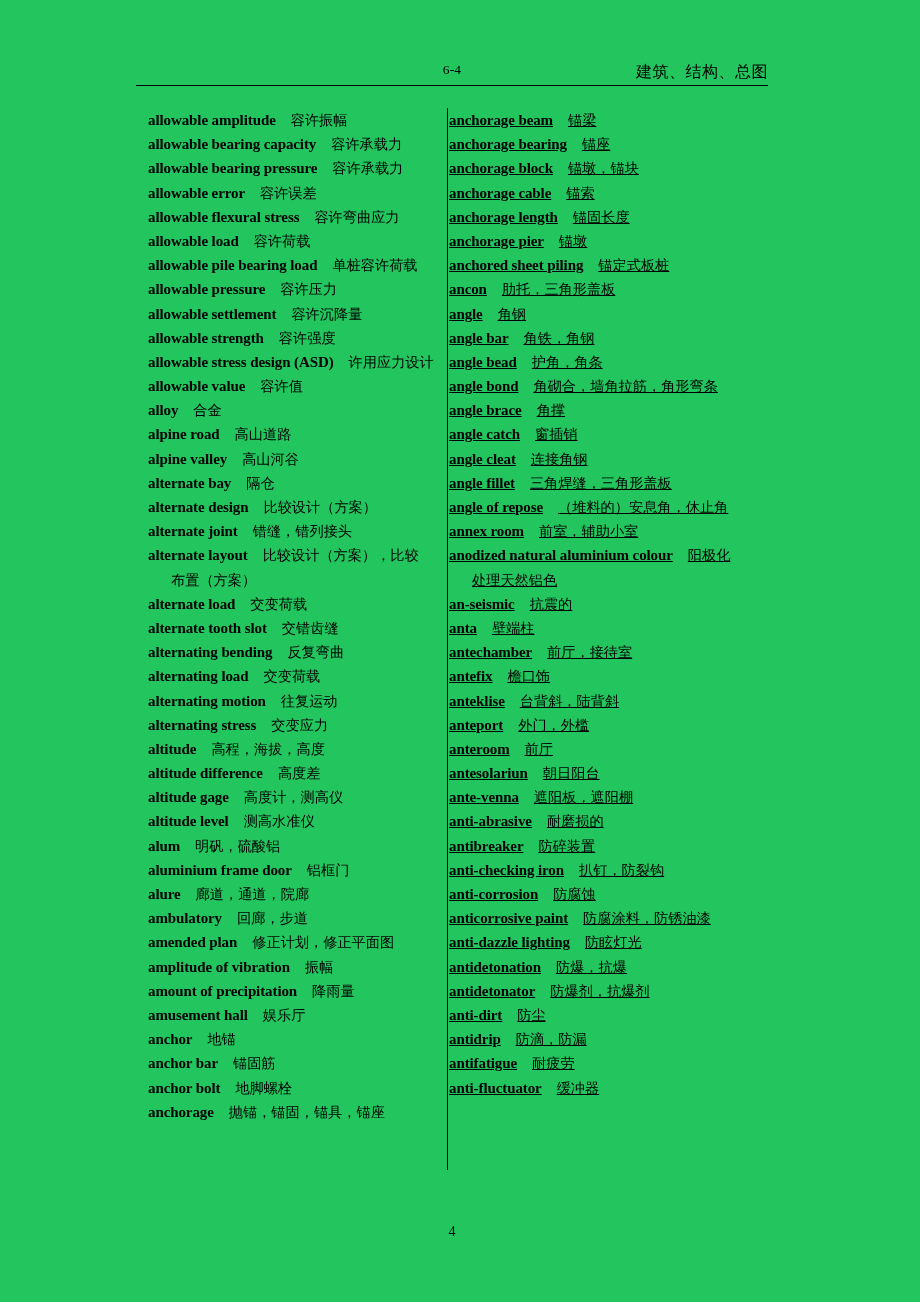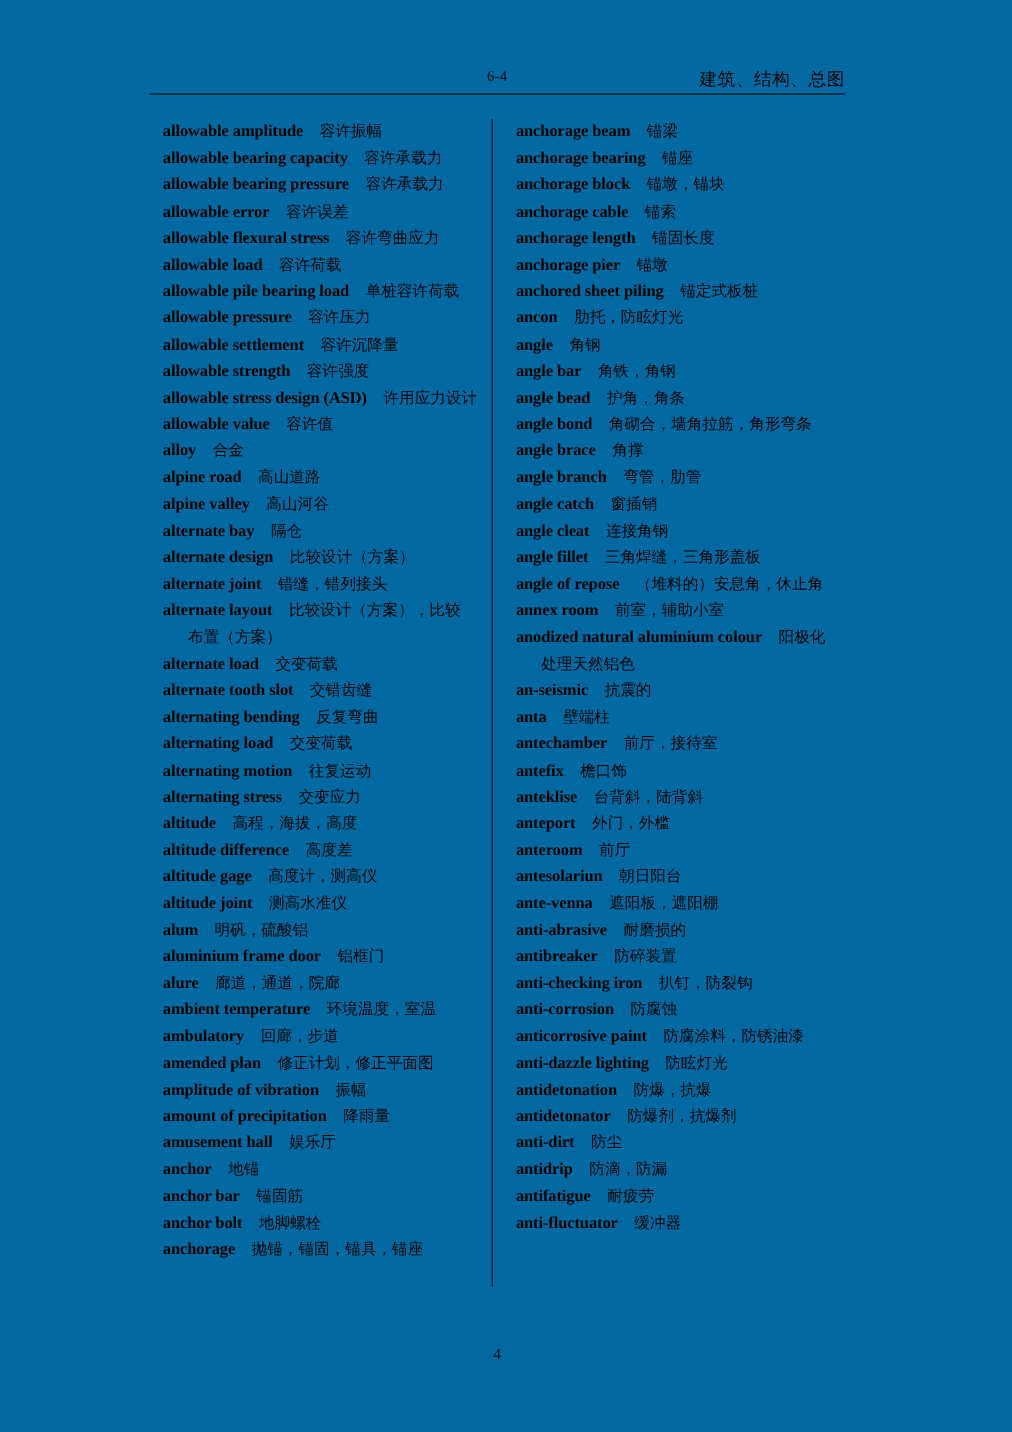--- a/index.html
+++ b/index.html
@@ -4,21 +4,21 @@
 <style>
   html, body {
     margin: 0;
     padding: 0;
     background: #ffffff;
   }
   .page {
     position: relative;
     width: 920px;
     height: 1302px;
-    background: #0369a1;
+    background: #22c55e;
     overflow: hidden;
     font-family: "Liberation Serif", "DejaVu Serif", serif;
     color: #000000;
   }
 
   
   .header {
     position: absolute;
     left: 136px;
     top: 62px;
@@ -56,21 +56,21 @@
     left: 136px;
     top: 108px;
     width: 632px;
   }
   .col {
     position: absolute;
     top: 0;
     width: 306px;
   }
   .col-left  { left: 12px; }
-  .col-right { left: 333px; }
+  .col-right { left: 313px; text-decoration: underline; }
 
   .col-divider {
     position: absolute;
     left: 311px;
     top: 0px;
     width: 0;
     height: 1062px;
     border-left: 1.6px solid #000000;
   }
 
@@ -144,50 +144,48 @@
         <div class="entry cont"><span class="gloss">布置（方案）</span></div>
         <div class="entry"><span class="term">alternate load</span><span class="gap-m"></span><span class="gloss">交变荷载</span></div>
         <div class="entry"><span class="term">alternate tooth slot</span><span class="gap-m"></span><span class="gloss">交错齿缝</span></div>
         <div class="entry"><span class="term">alternating bending</span><span class="gap-m"></span><span class="gloss">反复弯曲</span></div>
         <div class="entry"><span class="term">alternating load</span><span class="gap-m"></span><span class="gloss">交变荷载</span></div>
         <div class="entry"><span class="term">alternating motion</span><span class="gap-m"></span><span class="gloss">往复运动</span></div>
         <div class="entry"><span class="term">alternating stress</span><span class="gap-m"></span><span class="gloss">交变应力</span></div>
         <div class="entry"><span class="term">altitude</span><span class="gap-m"></span><span class="gloss">高程，海拔，高度</span></div>
         <div class="entry"><span class="term">altitude difference</span><span class="gap-m"></span><span class="gloss">高度差</span></div>
         <div class="entry"><span class="term">altitude gage</span><span class="gap-m"></span><span class="gloss">高度计，测高仪</span></div>
-        <div class="entry"><span class="term">altitude joint</span><span class="gap-m"></span><span class="gloss">测高水准仪</span></div>
+        <div class="entry"><span class="term">altitude level</span><span class="gap-m"></span><span class="gloss">测高水准仪</span></div>
         <div class="entry"><span class="term">alum</span><span class="gap-m"></span><span class="gloss">明矾，硫酸铝</span></div>
         <div class="entry"><span class="term">aluminium frame door</span><span class="gap-m"></span><span class="gloss">铝框门</span></div>
         <div class="entry"><span class="term">alure</span><span class="gap-m"></span><span class="gloss">廊道，通道，院廊</span></div>
-        <div class="entry"><span class="term">ambient temperature</span><span class="gap-m"></span><span class="gloss">环境温度，室温</span></div>
         <div class="entry"><span class="term">ambulatory</span><span class="gap-m"></span><span class="gloss">回廊，步道</span></div>
         <div class="entry"><span class="term">amended plan</span><span class="gap-m"></span><span class="gloss">修正计划，修正平面图</span></div>
         <div class="entry"><span class="term">amplitude of vibration</span><span class="gap-m"></span><span class="gloss">振幅</span></div>
         <div class="entry"><span class="term">amount of precipitation</span><span class="gap-m"></span><span class="gloss">降雨量</span></div>
         <div class="entry"><span class="term">amusement hall</span><span class="gap-m"></span><span class="gloss">娱乐厅</span></div>
         <div class="entry"><span class="term">anchor</span><span class="gap-m"></span><span class="gloss">地锚</span></div>
         <div class="entry"><span class="term">anchor bar</span><span class="gap-m"></span><span class="gloss">锚固筋</span></div>
         <div class="entry"><span class="term">anchor bolt</span><span class="gap-m"></span><span class="gloss">地脚螺栓</span></div>
         <div class="entry"><span class="term">anchorage</span><span class="gap-m"></span><span class="gloss">抛锚，锚固，锚具，锚座</span></div>
       </div>
     <div class="col col-right" id="col-right">
         <div class="entry"><span class="term">anchorage beam</span><span class="gap-m"></span><span class="gloss">锚梁</span></div>
         <div class="entry"><span class="term">anchorage bearing</span><span class="gap-m"></span><span class="gloss">锚座</span></div>
         <div class="entry"><span class="term">anchorage block</span><span class="gap-m"></span><span class="gloss">锚墩，锚块</span></div>
         <div class="entry"><span class="term">anchorage cable</span><span class="gap-m"></span><span class="gloss">锚索</span></div>
         <div class="entry"><span class="term">anchorage length</span><span class="gap-m"></span><span class="gloss">锚固长度</span></div>
         <div class="entry"><span class="term">anchorage pier</span><span class="gap-m"></span><span class="gloss">锚墩</span></div>
         <div class="entry"><span class="term">anchored sheet piling</span><span class="gap-m"></span><span class="gloss">锚定式板桩</span></div>
-        <div class="entry"><span class="term">ancon</span><span class="gap-m"></span><span class="gloss">肋托，防眩灯光</span></div>
+        <div class="entry"><span class="term">ancon</span><span class="gap-m"></span><span class="gloss">肋托，三角形盖板</span></div>
         <div class="entry"><span class="term">angle</span><span class="gap-m"></span><span class="gloss">角钢</span></div>
         <div class="entry"><span class="term">angle bar</span><span class="gap-m"></span><span class="gloss">角铁，角钢</span></div>
         <div class="entry"><span class="term">angle bead</span><span class="gap-m"></span><span class="gloss">护角，角条</span></div>
         <div class="entry"><span class="term">angle bond</span><span class="gap-m"></span><span class="gloss">角砌合，墙角拉筋，角形弯条</span></div>
         <div class="entry"><span class="term">angle brace</span><span class="gap-m"></span><span class="gloss">角撑</span></div>
-        <div class="entry"><span class="term">angle branch</span><span class="gap-m"></span><span class="gloss">弯管，肋管</span></div>
         <div class="entry"><span class="term">angle catch</span><span class="gap-m"></span><span class="gloss">窗插销</span></div>
         <div class="entry"><span class="term">angle cleat</span><span class="gap-m"></span><span class="gloss">连接角钢</span></div>
         <div class="entry"><span class="term">angle fillet</span><span class="gap-m"></span><span class="gloss">三角焊缝，三角形盖板</span></div>
         <div class="entry"><span class="term">angle of repose</span><span class="gap-m"></span><span class="gloss">（堆料的）安息角，休止角</span></div>
         <div class="entry"><span class="term">annex room</span><span class="gap-m"></span><span class="gloss">前室，辅助小室</span></div>
         <div class="entry"><span class="term">anodized natural aluminium colour</span><span class="gap-m"></span><span class="gloss">阳极化</span></div>
         <div class="entry cont"><span class="gloss">处理天然铝色</span></div>
         <div class="entry"><span class="term">an-seismic</span><span class="gap-m"></span><span class="gloss">抗震的</span></div>
         <div class="entry"><span class="term">anta</span><span class="gap-m"></span><span class="gloss">壁端柱</span></div>
         <div class="entry"><span class="term">antechamber</span><span class="gap-m"></span><span class="gloss">前厅，接待室</span></div>

